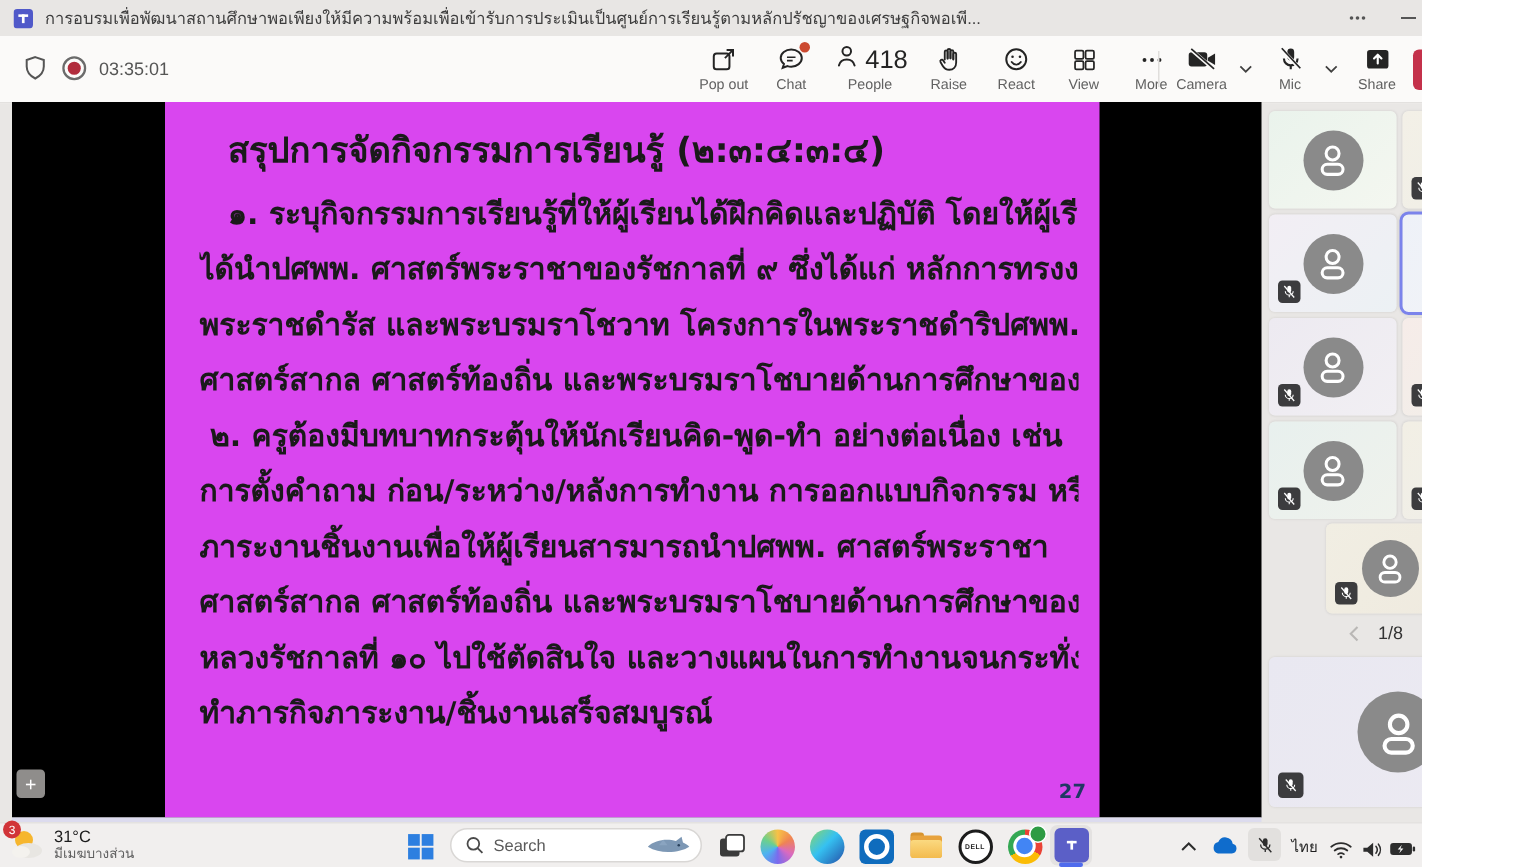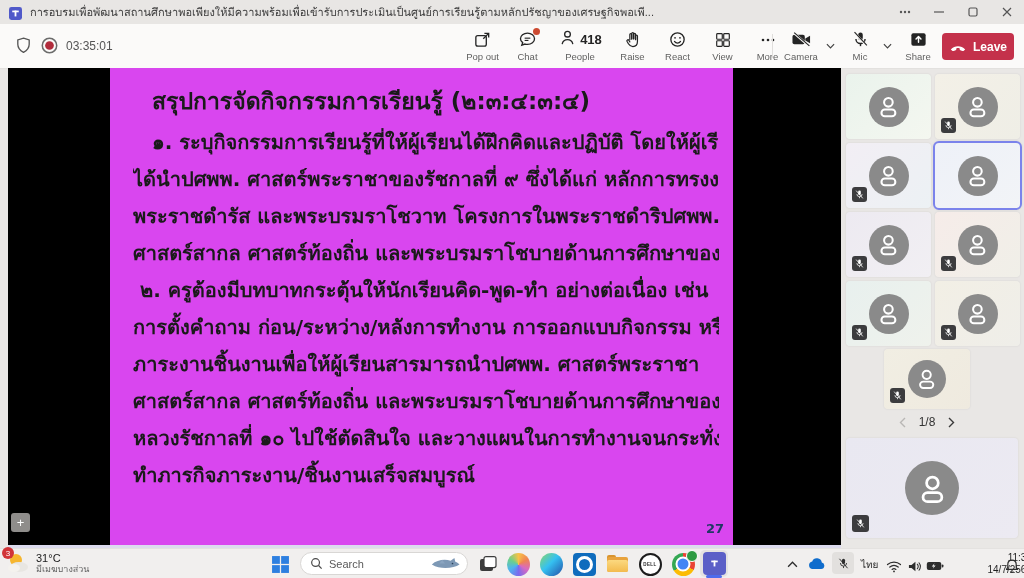--- a/index.html
+++ b/index.html
@@ -1,37 +1,37 @@
 <!DOCTYPE html>
 <html><head>
 <meta charset="utf-8">
 <style>
   html,body{margin:0;padding:0;background:#fff;}
-  .app{position:relative;width:1024px;height:578px;overflow:hidden;
+  .app{position:relative;width:948px;height:578px;overflow:hidden;
        font-family:"Liberation Sans","DejaVu Sans",sans-serif;background:#e9e7e5;}
   
   .titlebar{position:absolute;left:0;top:0;width:1024px;height:24px;background:#e8e6e4;
             display:flex;align-items:center;}
   .tb-icon{width:13px;height:13px;margin-left:9px;flex:0 0 auto;}
   .tb-title{font-size:11px;color:#3d3d3d;margin-left:8px;white-space:nowrap;overflow:hidden;
             text-overflow:ellipsis;max-width:830px;}
   .win-controls{position:absolute;right:0;top:0;height:24px;display:flex;align-items:center;}
   .wc{width:34px;height:24px;display:grid;place-items:center;cursor:default;}
   
   .toolbar{position:absolute;left:0;top:24px;width:1024px;height:44px;background:#fbfaf9;
            border-bottom:1px solid #e3e1df;}
   .shield{position:absolute;left:14px;top:12px;width:19px;height:19px;}
   .rec{position:absolute;left:40px;top:12px;width:19px;height:19px;}
   .timer{position:absolute;left:66px;top:15px;font-size:12px;color:#555;}
   .tb-center{position:absolute;left:460px;top:5px;display:flex;}
   .tbtn{width:45px;display:flex;flex-direction:column;align-items:center;gap:1px;cursor:default;position:relative;}
   .tbtn.wide{width:60px;}
   .ticon{height:21px;display:flex;align-items:center;gap:3px;position:relative;}
   .tlabel{font-size:9.5px;color:#616161;white-space:nowrap;}
-  .pcount{font-size:13px;font-weight:bold;color:#242424;}
+  .pcount{font-size:17px;font-weight:normal;color:#242424;}
   .chatdot{position:absolute;top:-1px;right:-3px;width:7px;height:7px;border-radius:50%;background:#cc4a31;}
   .tdivider{position:absolute;left:772px;top:10px;width:1px;height:24px;background:#e0dedc;}
   .grp{position:absolute;top:5px;display:flex;}
   .chev{width:14px;height:34px;display:grid;place-items:center;cursor:default;}
   .leave{position:absolute;left:942px;top:9px;width:72px;height:27px;background:#c4314b;border-radius:4px;
          display:flex;align-items:center;justify-content:center;gap:6px;color:#fff;
          font-size:12px;font-weight:bold;cursor:default;}
   
   .stage{position:absolute;left:8px;top:68px;width:833px;height:477px;background:#000;}
   .slide{position:absolute;left:102px;top:0;width:623px;height:477px;background:#d946ef;

